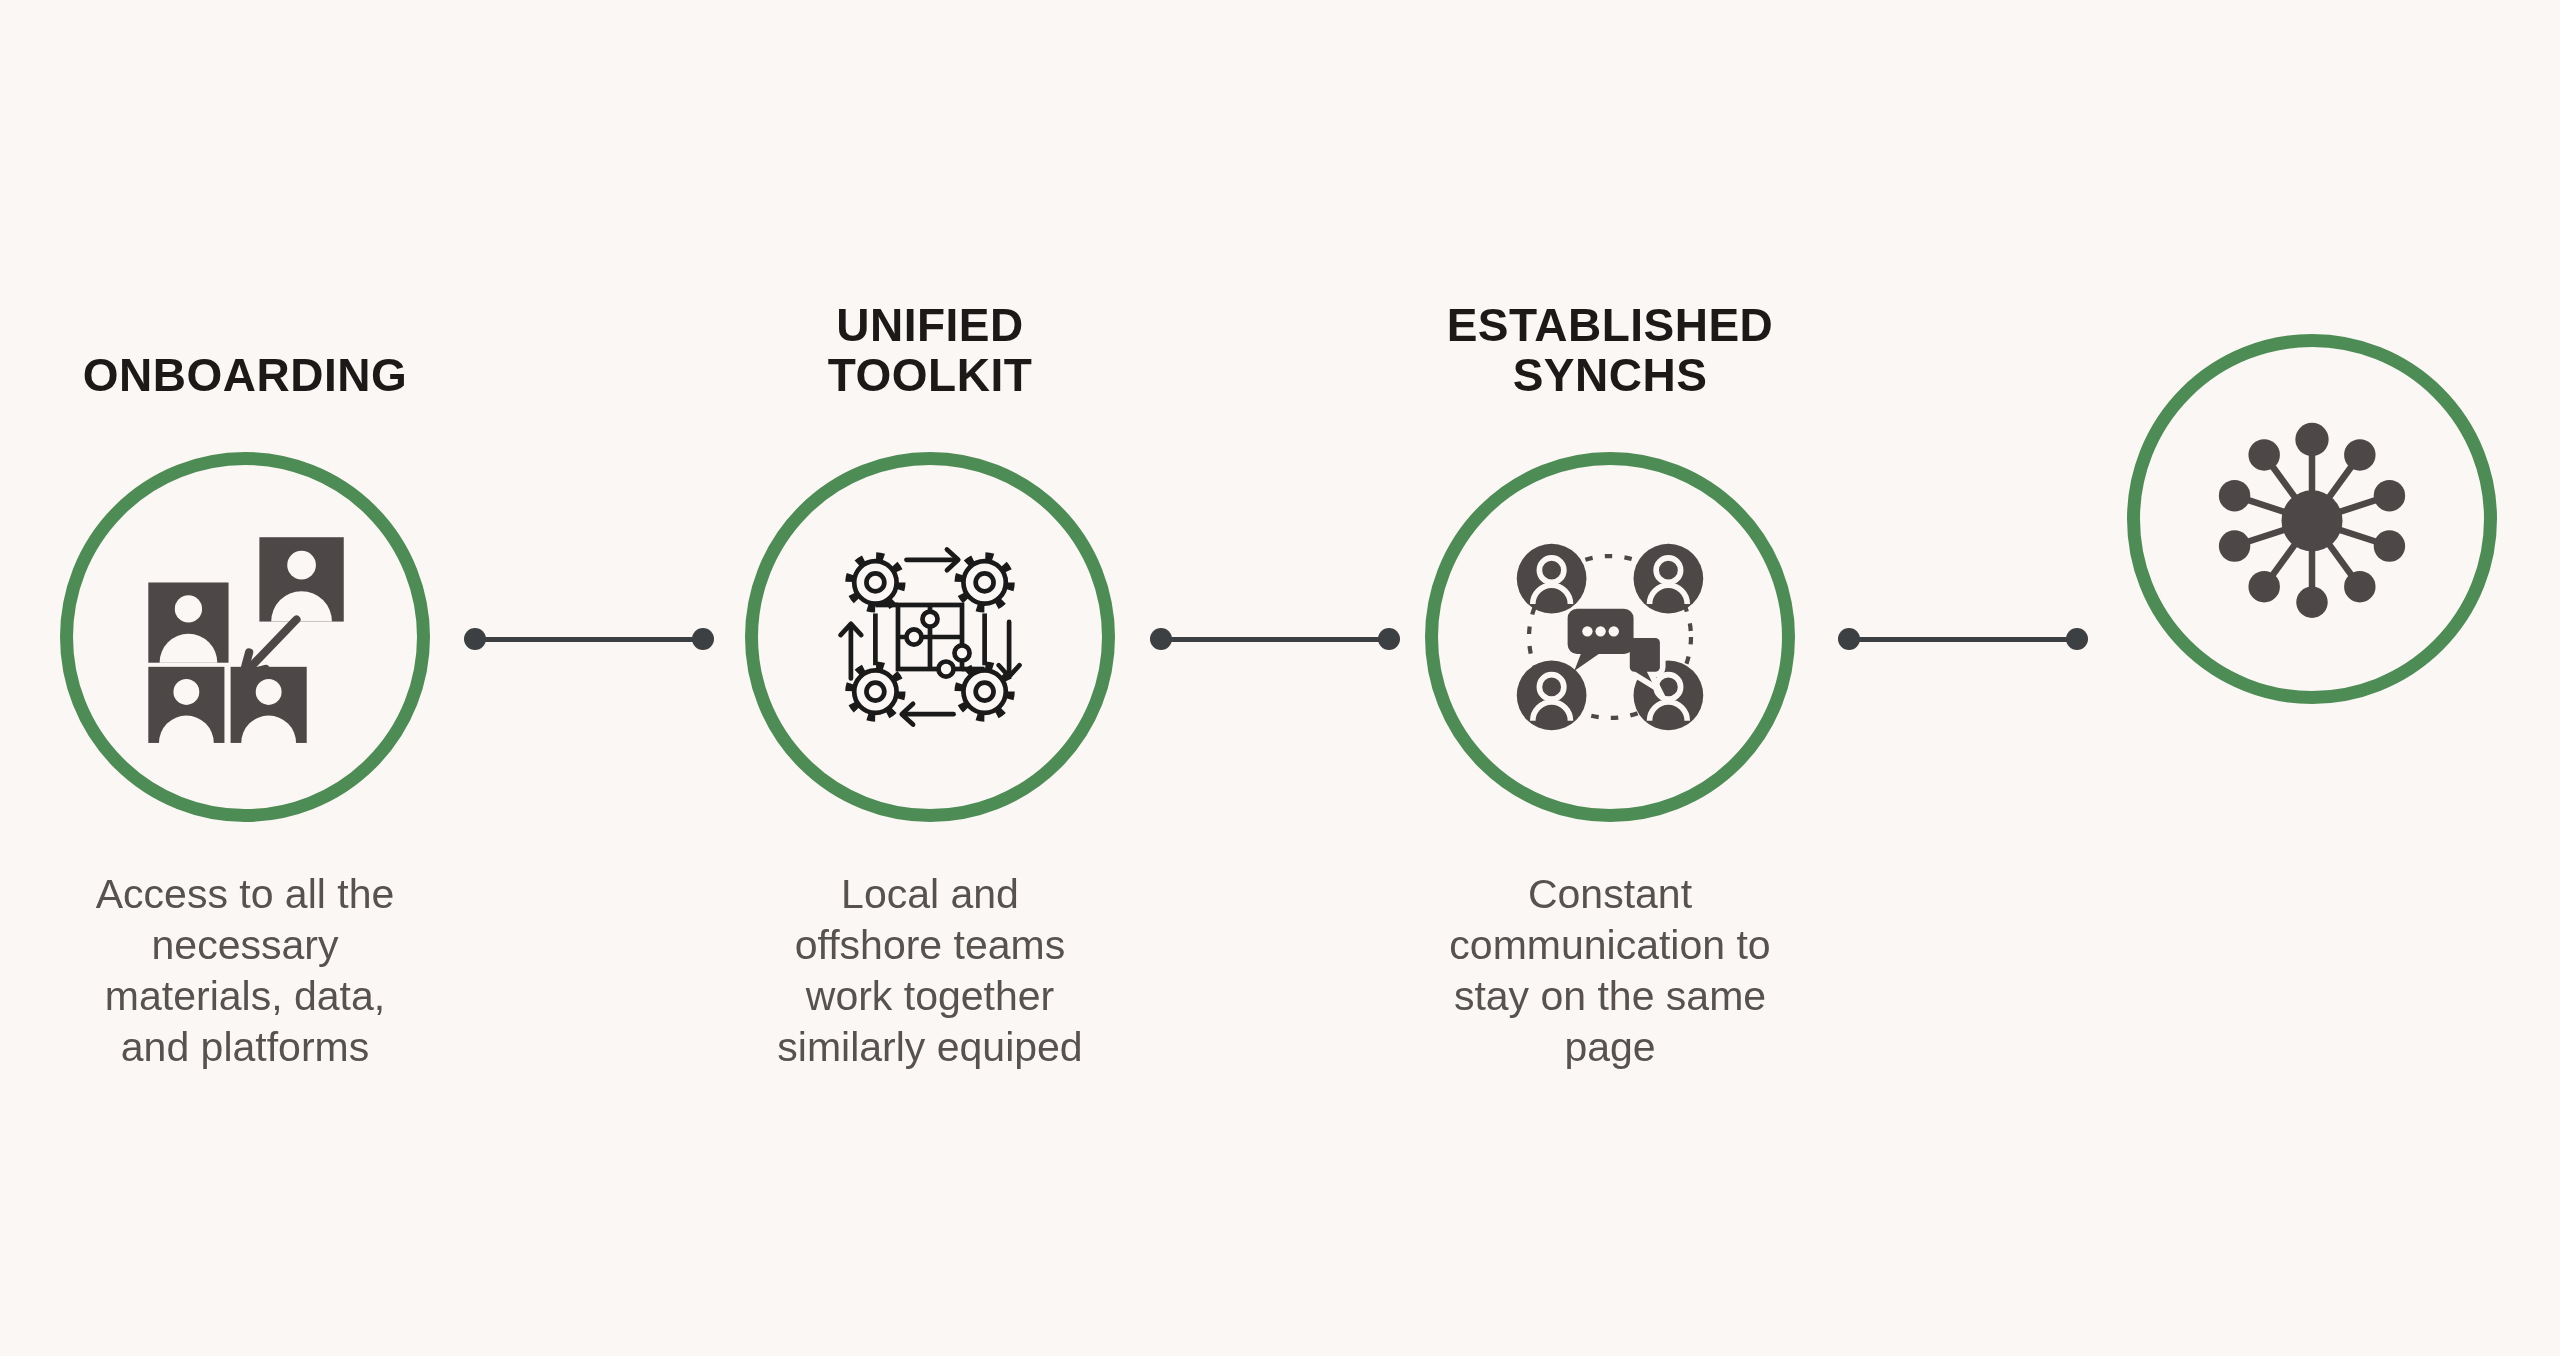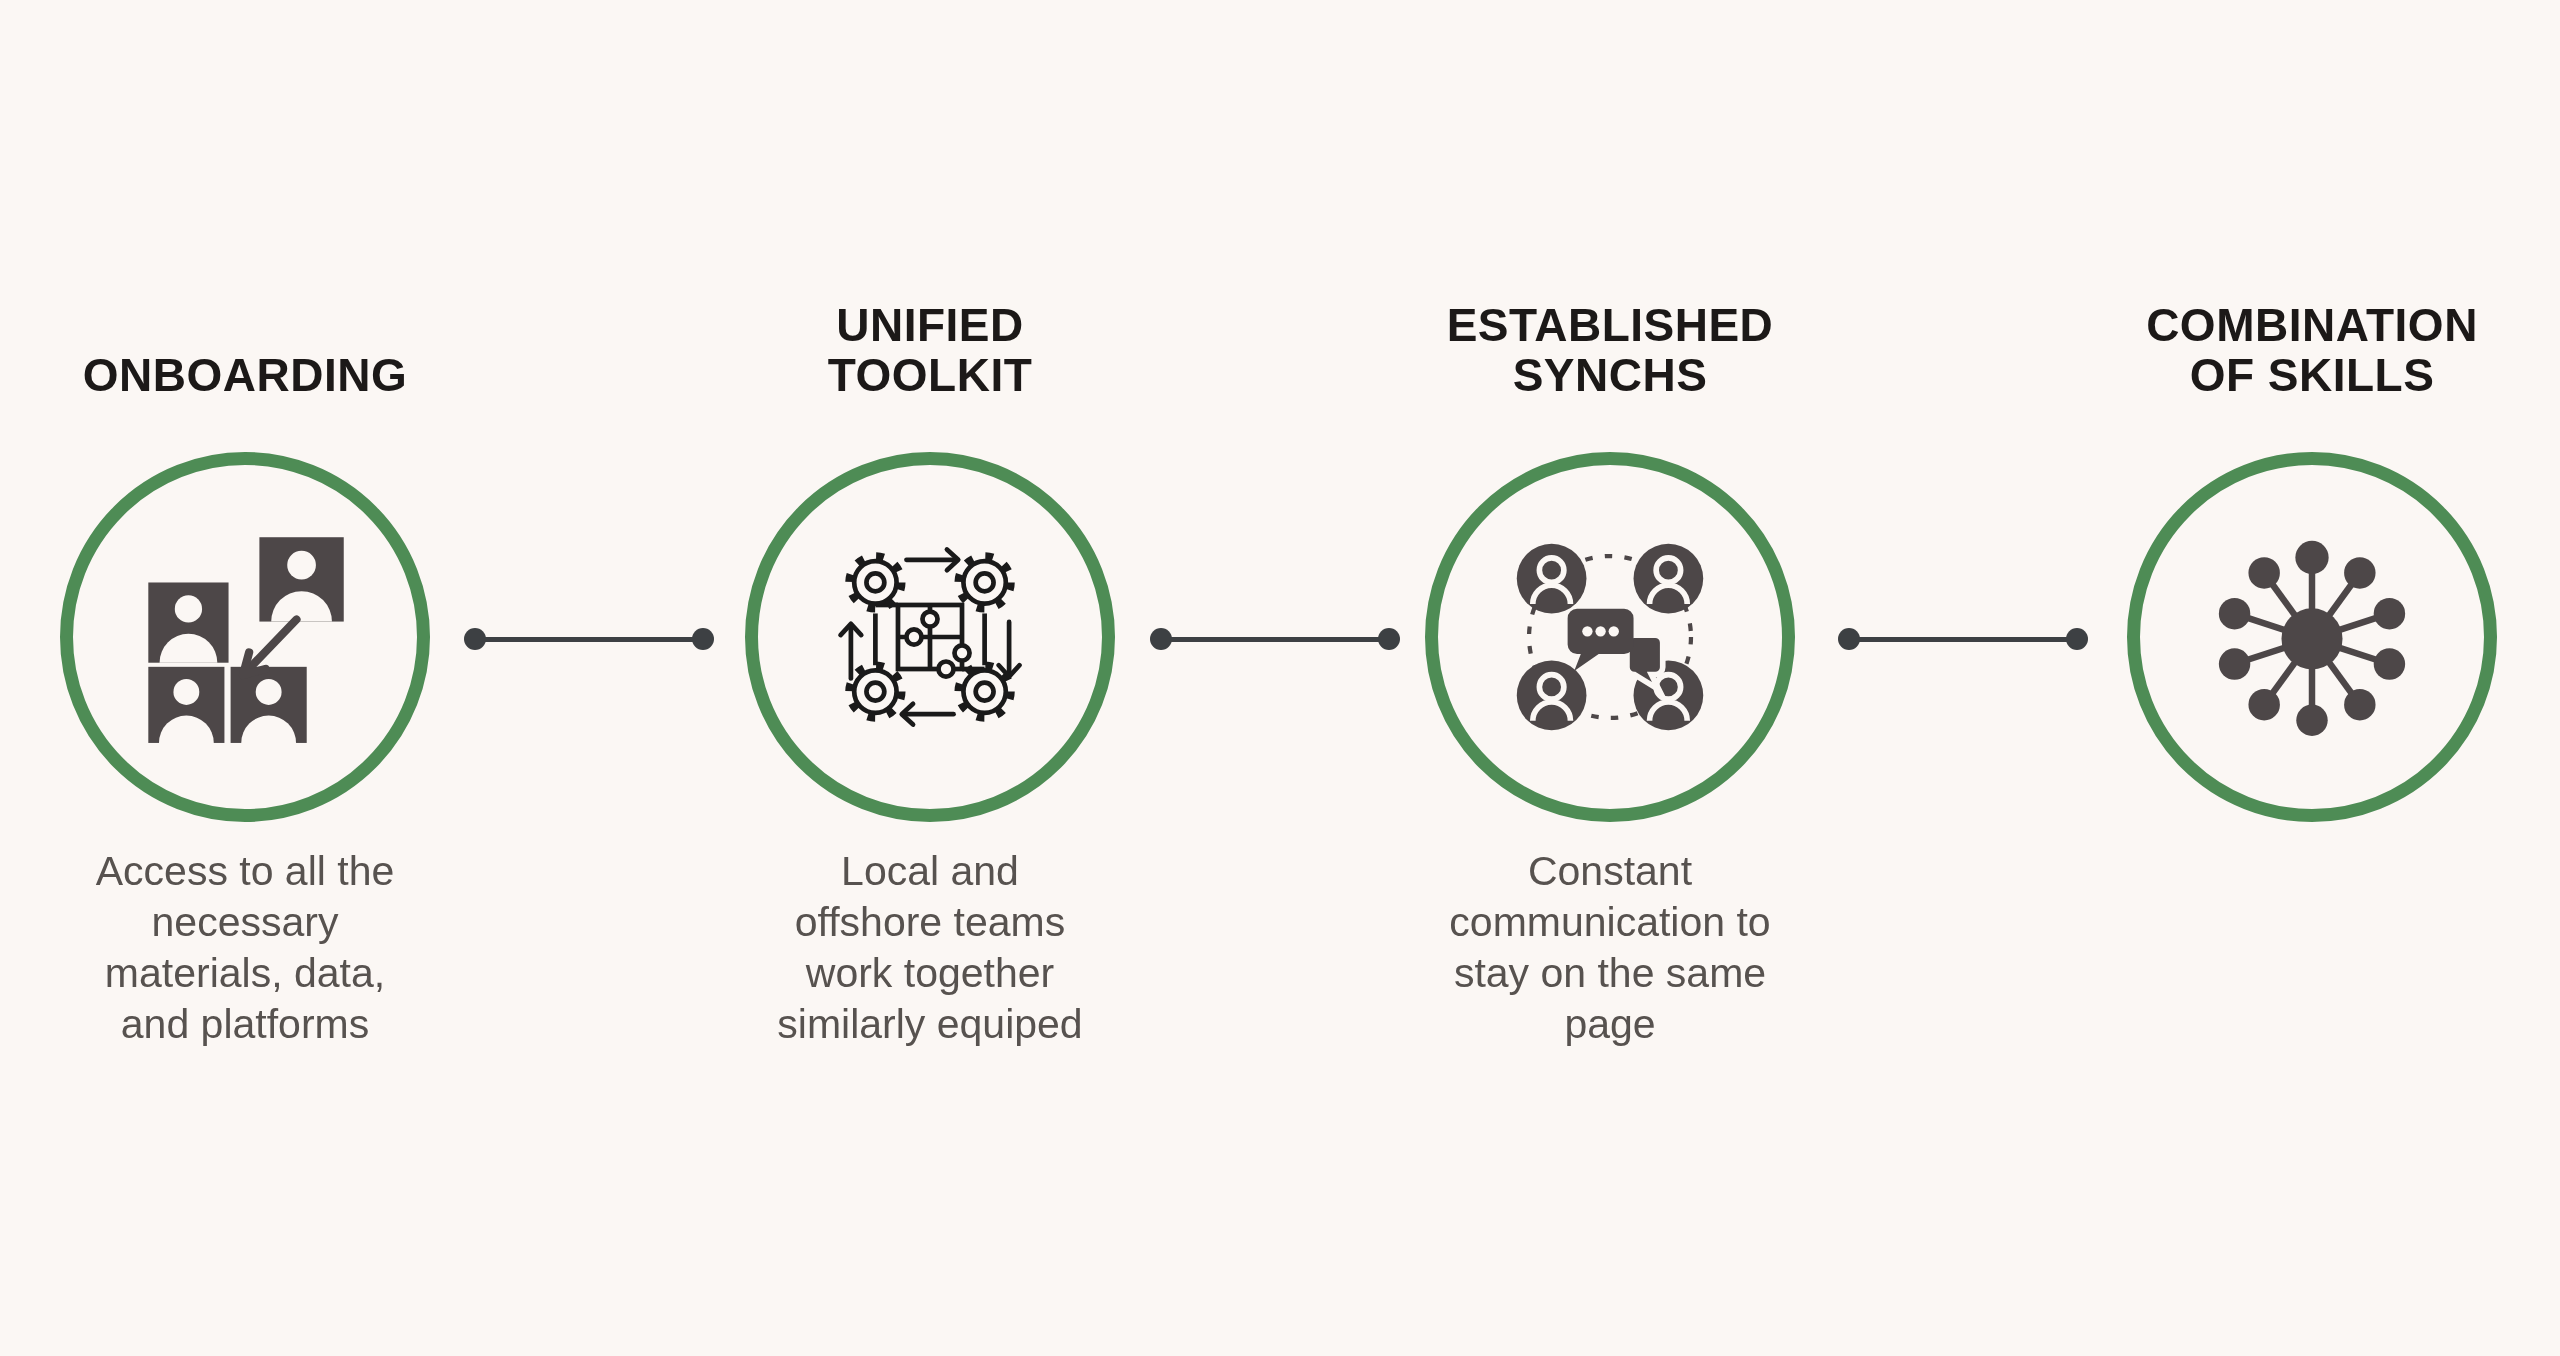--- a/index.html
+++ b/index.html
@@ -27,21 +27,21 @@
   .circle{
     margin-top:52px;
     width:344px;height:344px;
     border:13px solid #4e8c55;
     border-radius:50%;
     box-sizing:content-box;
     display:flex;align-items:center;justify-content:center;
     background:#fbf7f4;
   }
   .desc{
-    margin-top:24px;
+    margin-top:47px;
     font-size:41px;line-height:51px;
     color:#57524f;text-align:center;
     white-space:pre-line;
   }
   .step1{left:15px}.step2{left:700px}.step3{left:1380px}.step4{left:2082px}
 
   .connector{position:absolute;top:628px;width:250px;height:22px;}
   .connector .line{
     position:absolute;top:9px;left:9px;right:9px;height:5px;
     background:#3d4043;border-radius:3px;
@@ -161,22 +161,20 @@
         </g>
       </svg>
     </div>
     <div class="desc">Constant
 communication to
 stay on the same
 page</div>
   </div>
 
   <div class="step step4">
-    <div class="step-title">COMBINATION
-OF SKILLS</div>
     <div class="circle">
       <svg width="222" height="222" viewBox="0 0 240 240">
         <g stroke="#4d4748" stroke-width="7">
           <path d="M120 122 L120 34"></path>
           <path d="M120 122 L171.7 50.8"></path>
           <path d="M120 122 L203.7 94.8"></path>
           <path d="M120 122 L203.7 149.2"></path>
           <path d="M120 122 L171.7 193.2"></path>
           <path d="M120 122 L120 210"></path>
           <path d="M120 122 L68.3 193.2"></path>

